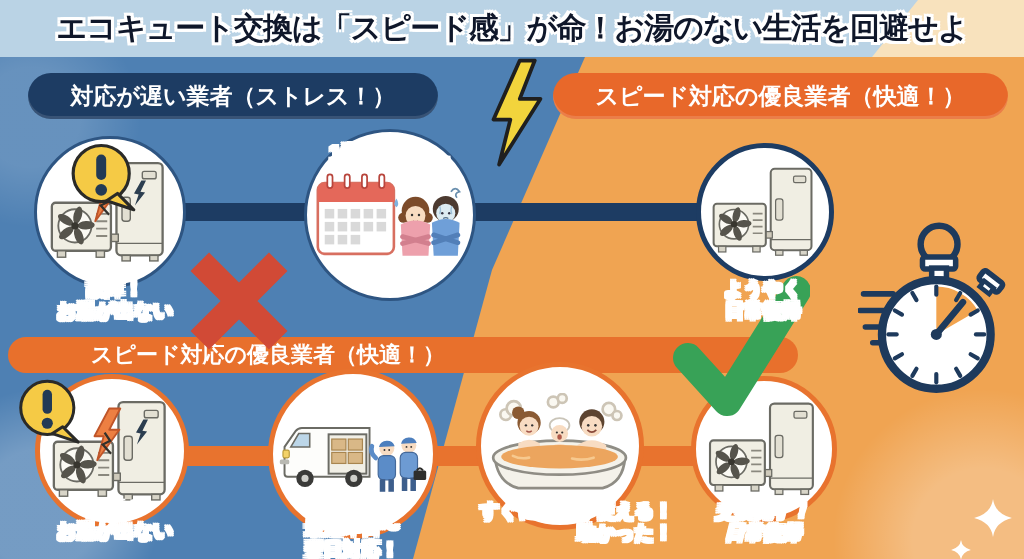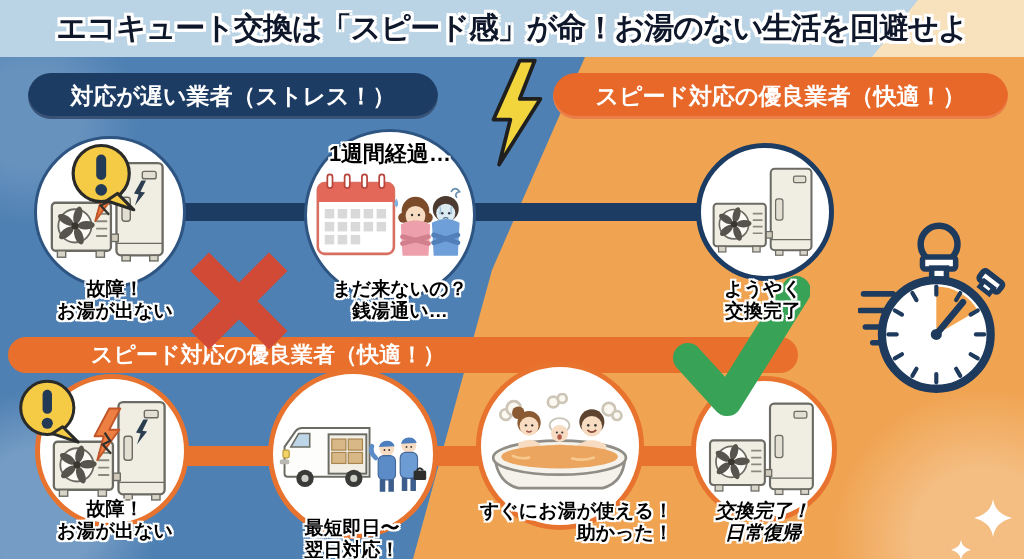--- a/index.html
+++ b/index.html
@@ -40,21 +40,21 @@
           display:flex;align-items:center;justify-content:center;box-sizing:border-box;}
   .c1{left:34px;top:79px;width:152px;height:152px;border:3px solid #2e5582;}
   .c2{left:304px;top:72px;width:172px;height:172px;border:3px solid #2e5582;}
   .c3{left:696px;top:86px;width:138px;height:138px;border:5px solid #1d3c63;}
   .c4{left:35px;top:317px;width:154px;height:154px;border:5px solid #e8732e;}
   .c5{left:268px;top:312px;width:170px;height:170px;border:5px solid #e8732e;}
   .c6{left:476px;top:305px;width:168px;height:168px;border:5px solid #e8732e;}
   .c7{left:691px;top:319px;width:146px;height:146px;border:5px solid #e8732e;}
   
   .cap{position:absolute;text-align:center;white-space:pre-line;font-size:19px;
-       font-weight:900;line-height:1.18;color:#000000;z-index:5;
+       font-weight:900;line-height:1.18;color:#ffffff;z-index:5;
        text-shadow:-2px -2px 0 #fff,0 -2px 0 #fff,2px -2px 0 #fff,-2px 0 0 #fff,
                    2px 0 0 #fff,-2px 2px 0 #fff,0 2px 0 #fff,2px 2px 0 #fff;}
   .cap1{left:30px;top:221px;width:170px;}
   .lbl2{left:300px;top:84px;width:180px;font-size:22px;}
   .cap2{left:300px;top:221px;width:200px;}
   .cap3{left:678px;top:221px;width:170px;}
   .cap4{left:30px;top:441px;width:170px;}
   .cap5{left:262px;top:438px;width:180px;margin-top:22px;}
   .cap6{left:448px;top:443px;width:225px;text-align:right;}
   .cap7{left:678px;top:443px;width:170px;font-style:italic;}
@@ -324,34 +324,32 @@
       </svg>
     <div class="cap cap1">故障！
 お湯が出ない</div>
 
     <div class="circle c2">
       <svg width="152" height="102" viewBox="0 0 175 118">
           <use href="#sym-calendar-people"></use>
         </svg>
     </div>
     <div class="cap lbl2">1週間経過…</div>
-    <div class="cap cap2">まだ来ないの？
-銭湯通い…</div>
 
     <svg class="mark x-mark" viewBox="0 0 120 120">
         <use href="#sym-cross"></use>
       </svg>
 
     <div class="circle c3">
       <svg width="106" height="92" viewBox="0 0 130 112">
           <use href="#sym-hp-new"></use>
         </svg>
     </div>
     <div class="cap cap3">ようやく
-交換完了</div>
+日常復帰</div>
 
     <svg class="mark stopwatch" viewBox="0 0 165 195">
         <use href="#sym-stopwatch"></use>
       </svg>
 
     <div class="circle c4">
       <svg width="120" height="104" viewBox="0 0 130 112">
           <use href="#sym-hp-broken"></use>
         </svg>
     </div>

